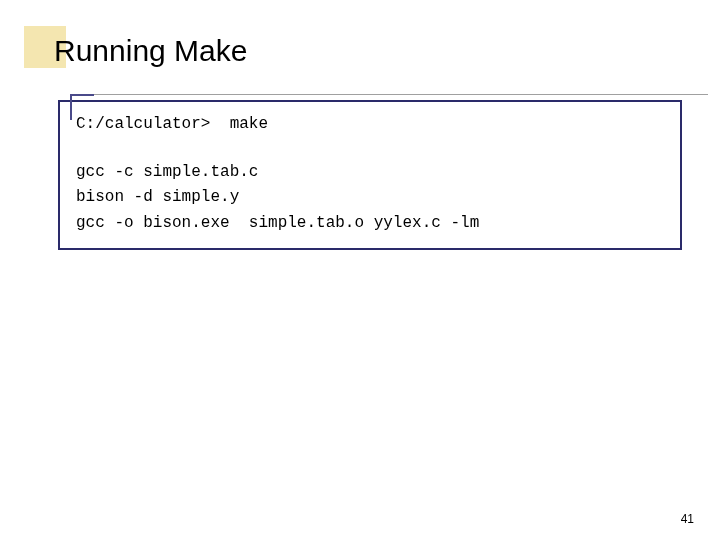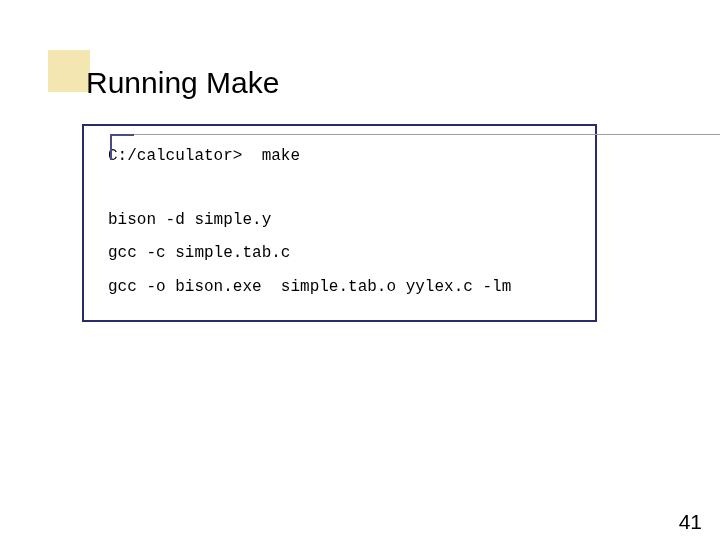--- a/index.html
+++ b/index.html
@@ -1,16 +1,16 @@
 <!DOCTYPE html>
 <html><head>
   <meta charset="utf-8">
   <style>
     * {
-      margin: 12px;
+      margin: 4px;
       padding: 0;
       box-sizing: border-box;
     }
     body {
       width: 720px;
       height: 540px;
       background: #ffffff;
       font-family: Arial, sans-serif;
       position: relative;
       overflow: hidden;
@@ -64,58 +64,58 @@
       left: 12px;
       top: 2px;
       width: 2px;
       height: 24px;
       background: #4a4a8a;
     }
     .terminal-box {
       position: absolute;
       left: 46px;
       top: 88px;
-      width: 515px;
+      width: 624px;
       border: 2px solid #2a2a6a;
       background: #fff;
       padding: 8px 12px 10px 12px;
     }
     .term-line {
       font-family: "Courier New", Courier, monospace;
       font-size: 16px;
       color: #000;
       line-height: 1.35;
       white-space: pre;
     }
     .term-gap {
       height: 18px;
     }
     .page-number {
       position: absolute;
       right: 30px;
       bottom: 18px;
-      font-size: 21px;
+      font-size: 12px;
       color: #000;
     }
   </style>
 </head>
 <body>
 
 <div class="decor-square"></div>
 
 <div class="title-wrap">
   <div class="title">Running Make</div>
   <div class="title-underline">
     <div class="underline-purple-top"></div>
     <div class="underline-main"></div>
     <div class="underline-purple-left"></div>
   </div>
 </div>
 
 <div class="terminal-box">
   <div class="term-line">C:/calculator&gt;  make</div>
   <div class="term-gap"></div>
+  <div class="term-line">gcc -c simple.tab.c</div>
   <div class="term-line">bison -d simple.y</div>
-  <div class="term-line">gcc -c simple.tab.c</div>
   <div class="term-line">gcc -o bison.exe  simple.tab.o yylex.c -lm</div>
 </div>
 
 <div class="page-number">41</div>
 
 </body></html>

